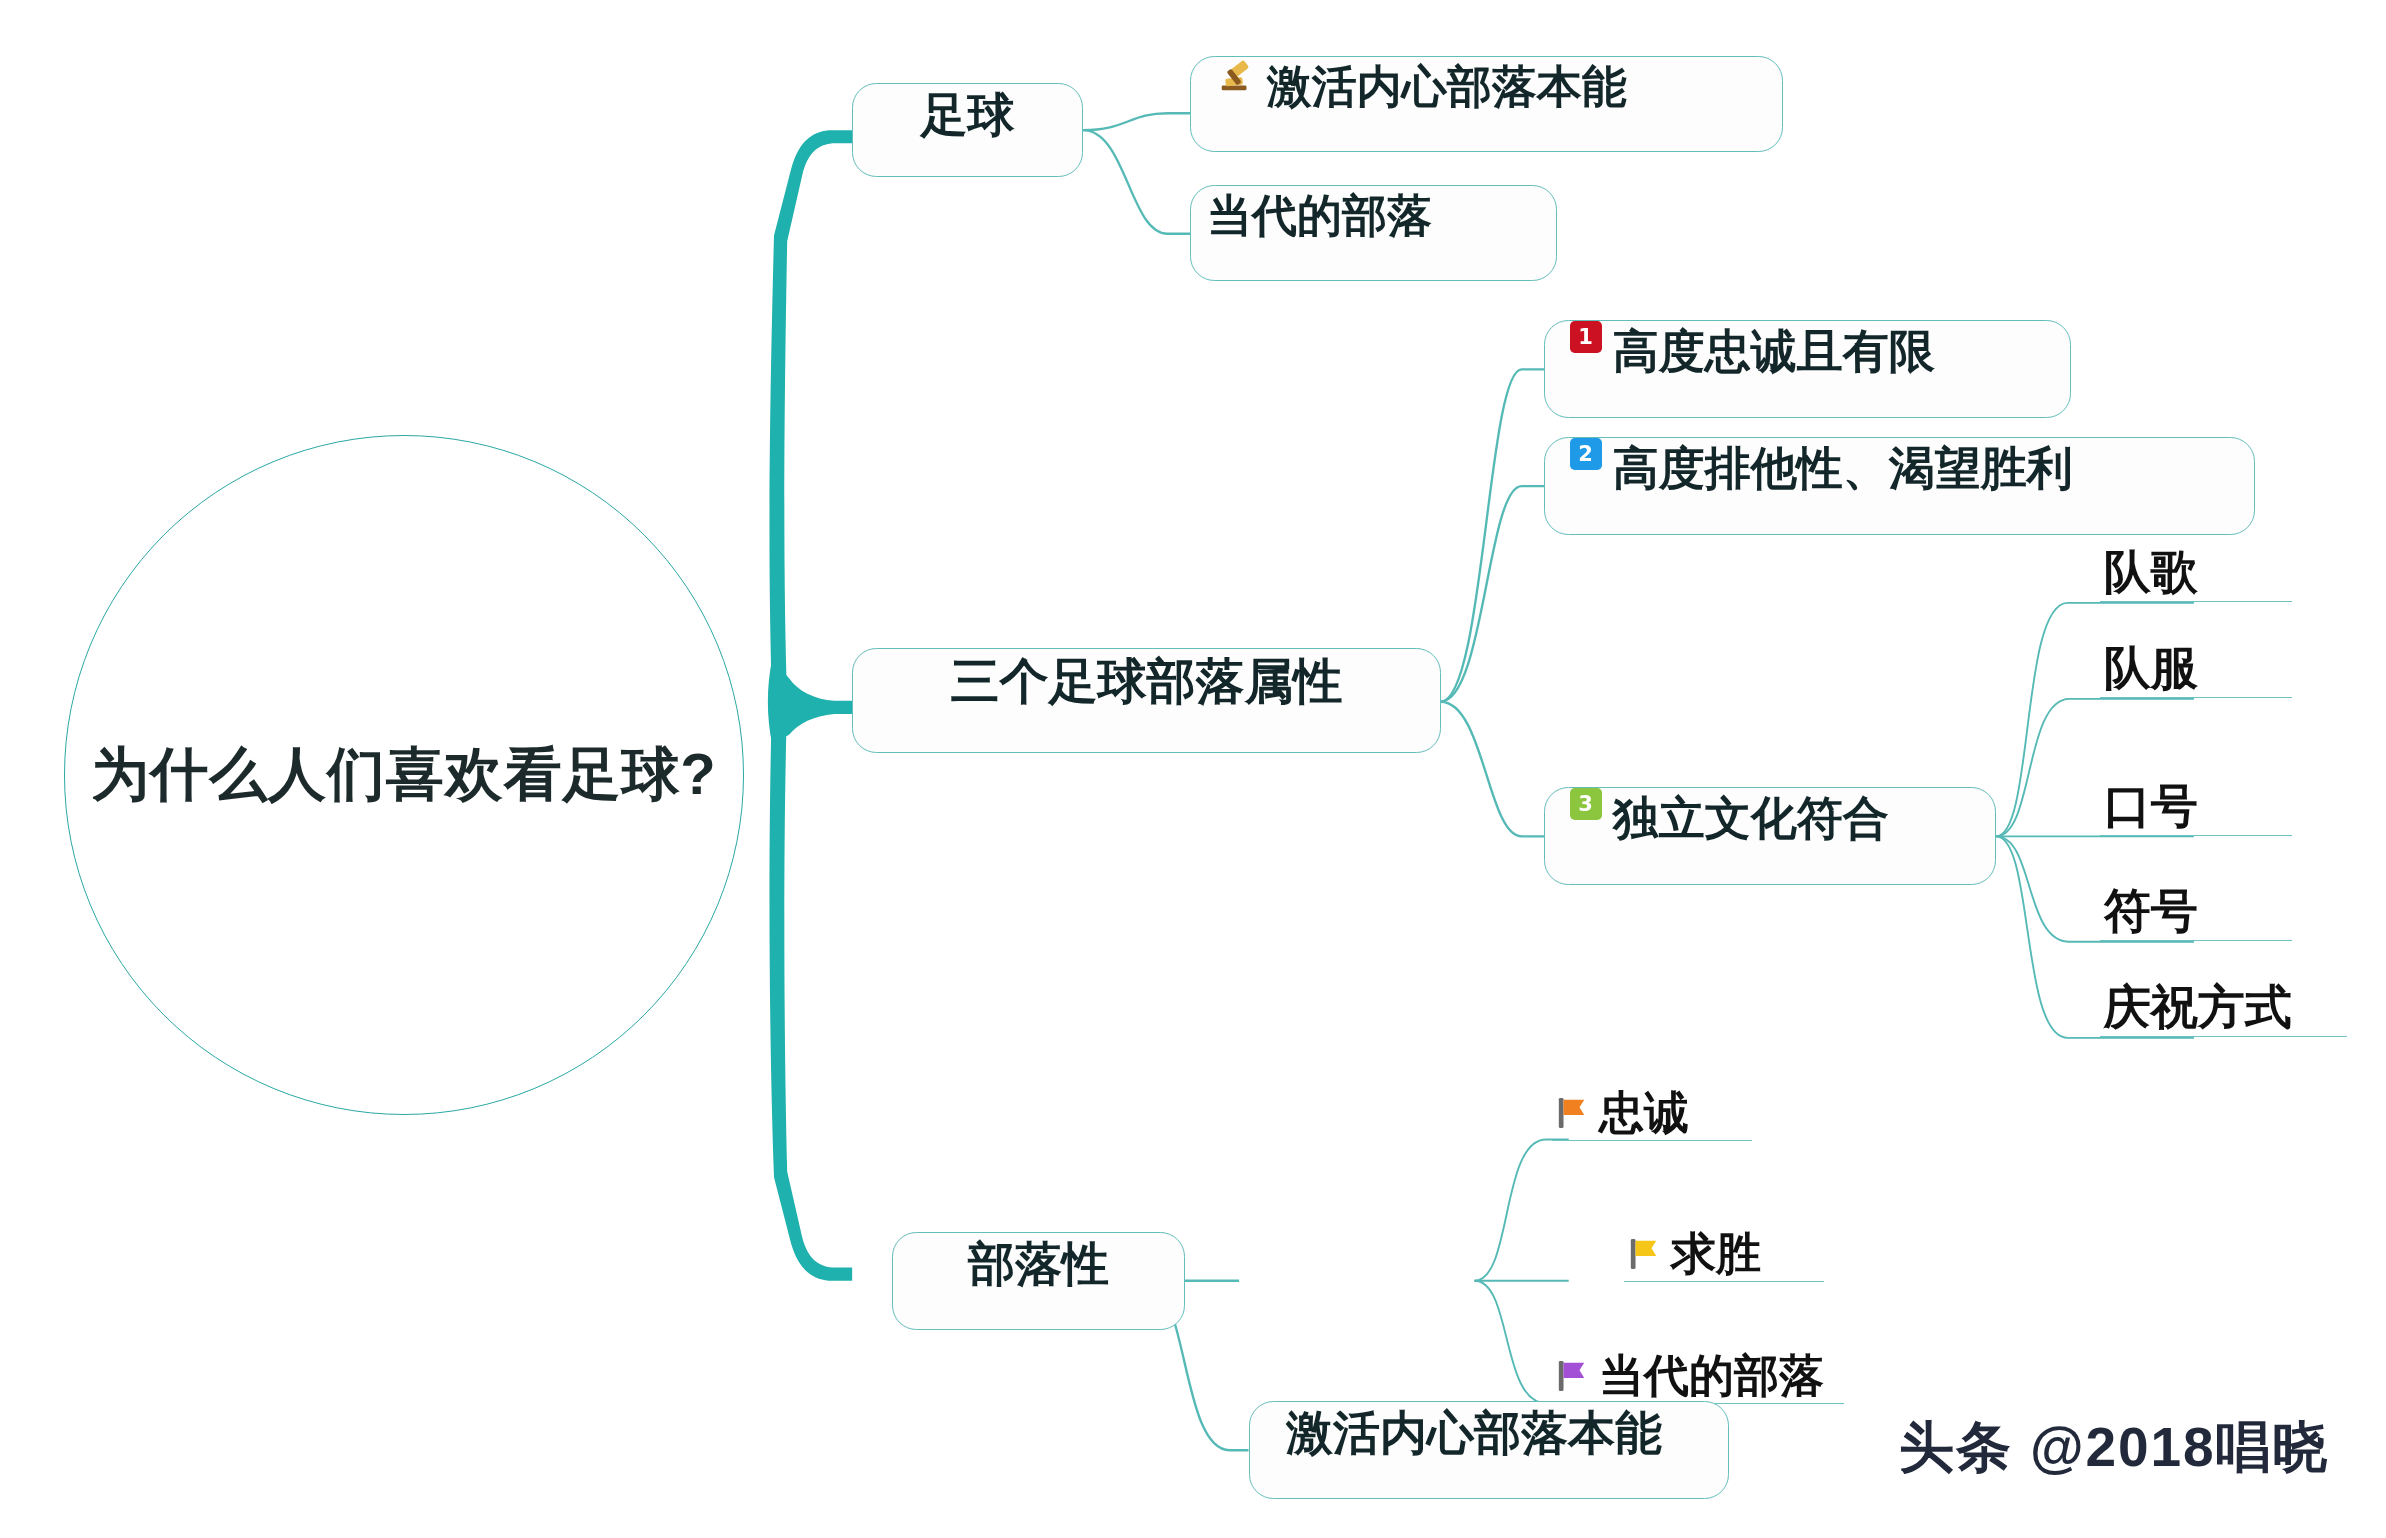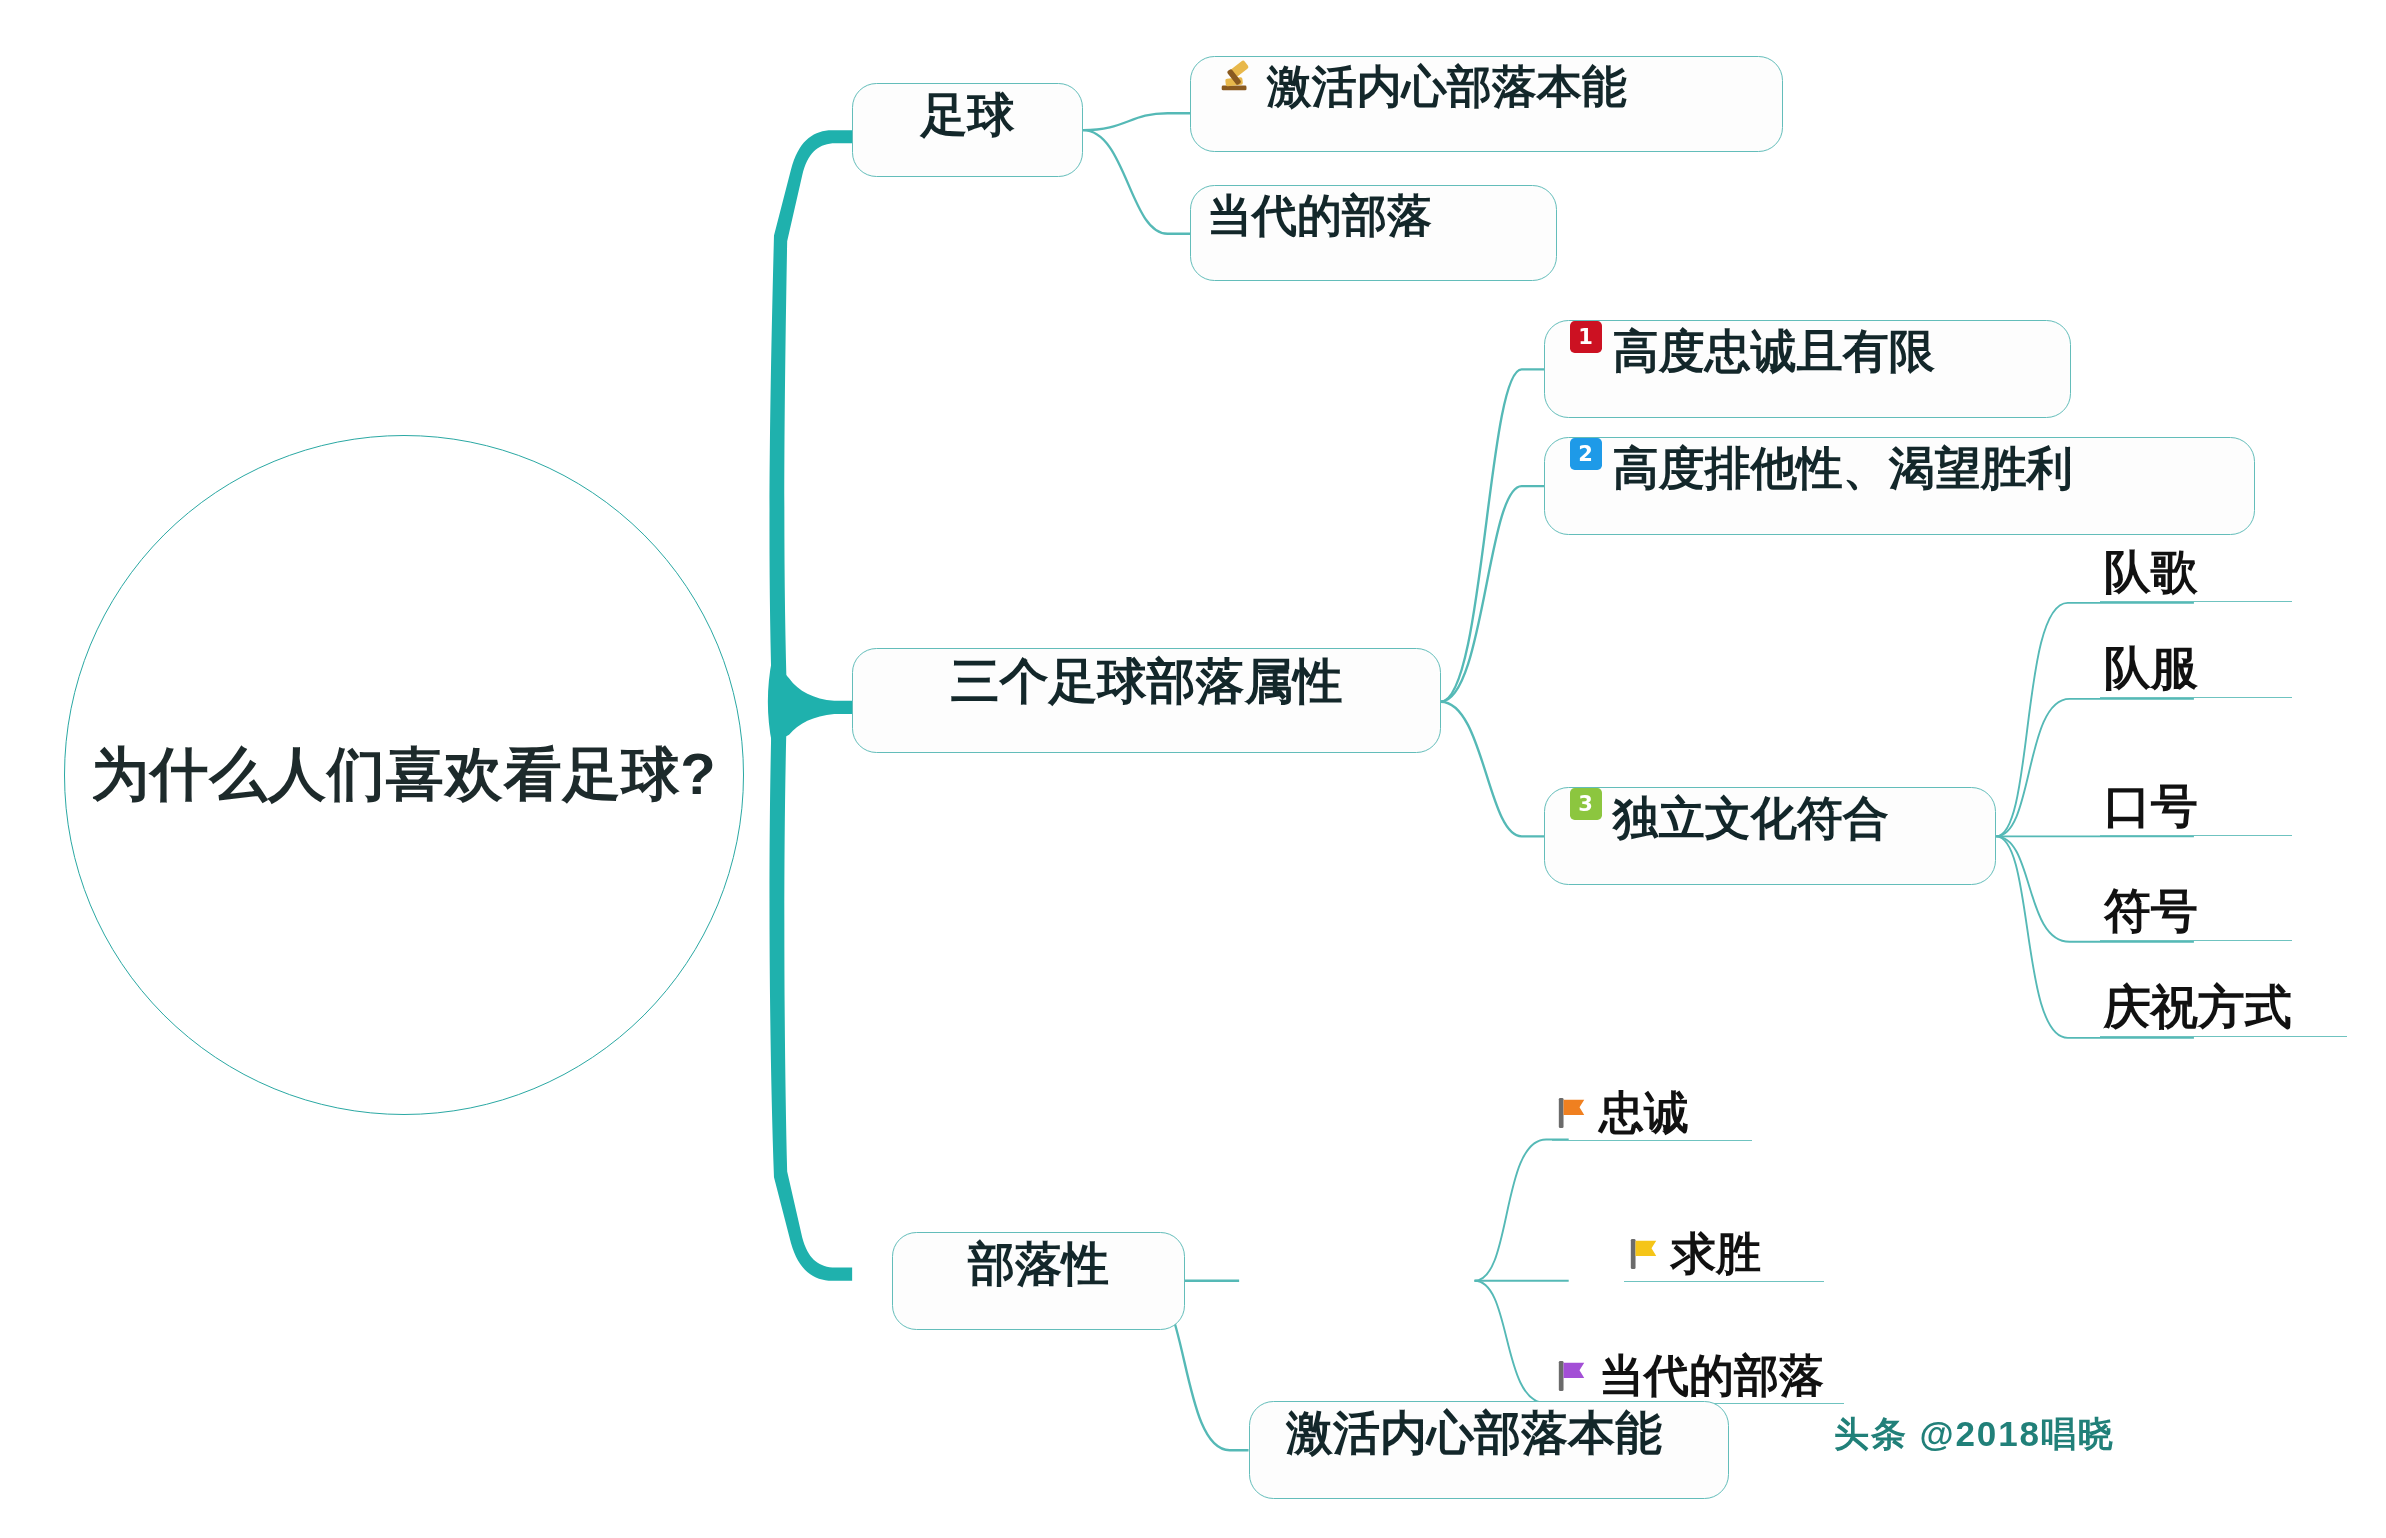--- a/index.html
+++ b/index.html
@@ -112,25 +112,25 @@
     display: inline-flex;
     align-items: center;
     justify-content: center;
     margin-right: 11.3px;
     flex: 0 0 auto;
   }
 
   
   .watermark {
     position: absolute;
-    left: 1834px;
+    left: 1899px;
     top: 1411px;
-    font-size: 35px;
-    font-weight: 700;
-    color: #0f766e;
+    font-size: 55px;
+    font-weight: 700;
+    color: #0f172a;
     letter-spacing: 1.9px;
     white-space: nowrap;
     opacity: 0.92;
   }
 </style>
 </head>
 <body>
 
 <div id="canvas">
 

